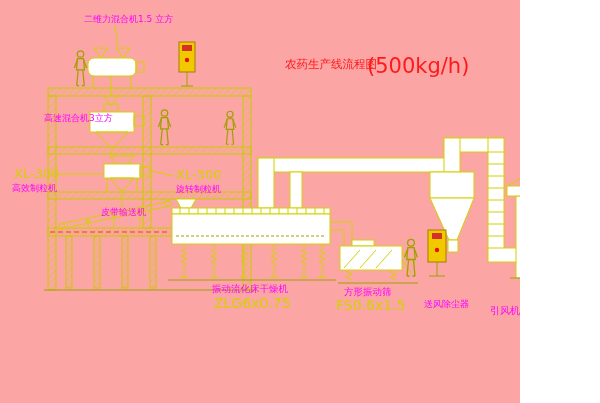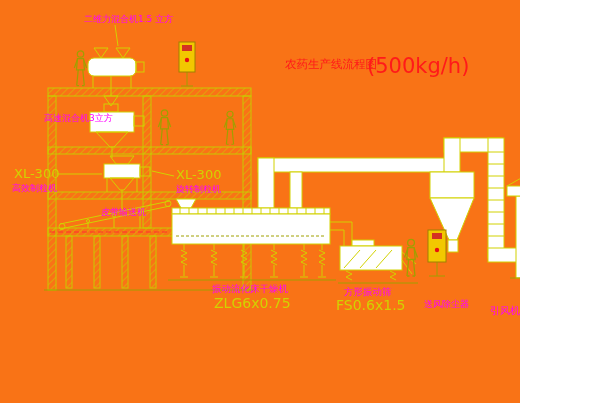--- a/index.html
+++ b/index.html
@@ -1,21 +1,21 @@
 <!DOCTYPE html>
 <html><head>
 <meta charset="utf-8">
 <style>
   * { box-sizing: border-box; }
   html, body { margin: 0; padding: 0; background: #ffffff; }
   .canvas {
     position: relative;
     width: 520px;
     height: 403px;
-    background: #f97316;
+    background: #fca5a5;
     overflow: hidden;
     font-family: "DejaVu Sans", sans-serif;
   }
   svg { display: block; }
   text { font-family: "DejaVu Sans", sans-serif; }
   .ln   { stroke: #d2d200; stroke-width: 1; fill: none; }
   .lnw  { stroke: #d2d200; stroke-width: 1; fill: #ffffff; }
   .hatched { fill: url(#hatch); stroke: #c9c900; stroke-width: 1; }
   .olive { stroke: #a0a000; stroke-width: 1; fill: none; }
   .person-ln { stroke: #a0a000; stroke-width: 1.3; fill: none; }

